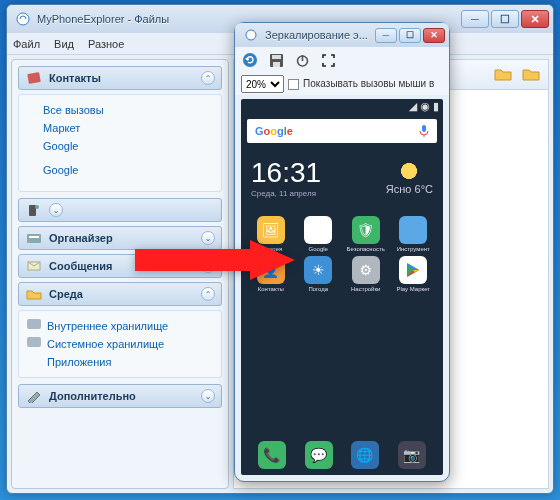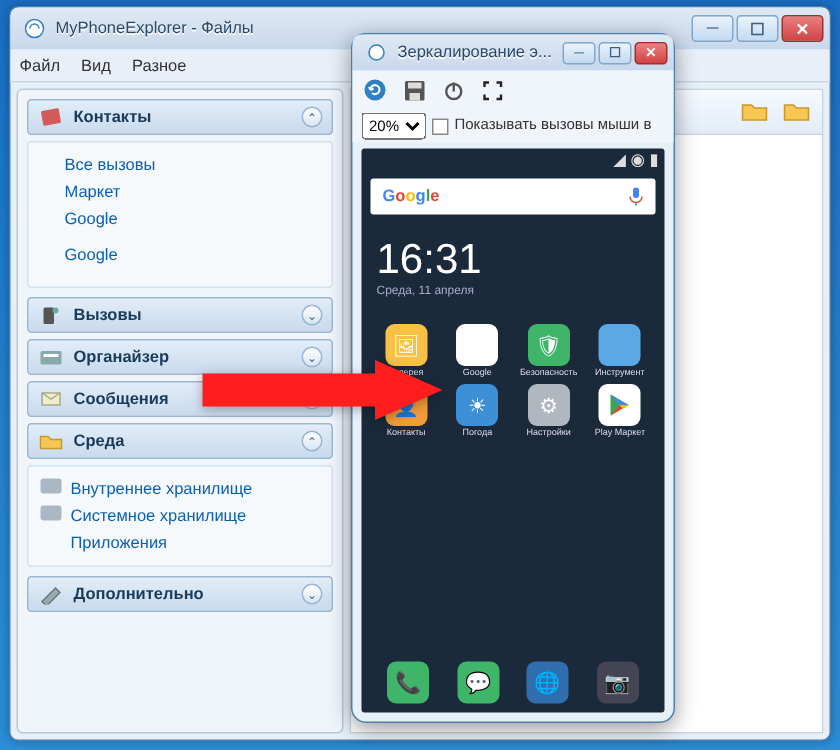--- a/index.html
+++ b/index.html
@@ -101,21 +101,20 @@
         <div></div>
       </div>
 
       <div class="cat">
         <span class="caticon">
             <svg width="16" height="14">
               <rect x="3" y="2" width="7" height="11" rx="1" fill="#555"></rect>
               <circle cx="11" cy="4" r="2" fill="#6a9"></circle>
             </svg>
           </span>
-        <span class="lbl">Вызовы</span>
         <span class="chev">⌄</span>
       </div>
 
       <div class="cat">
         <span class="caticon">
             <svg width="16" height="14">
               <rect x="1" y="3" width="14" height="9" fill="#8aa" rx="1"></rect>
               <rect x="3" y="5" width="10" height="2" fill="#fff"></rect>
             </svg>
           </span>
@@ -231,20 +230,24 @@
             <rect x="3" y="1" width="4" height="7" rx="2" fill="#4285F4"></rect>
             <path d="M1 7a4 4 0 0 0 8 0" stroke="#EA4335" fill="none"></path>
             <line x1="5" y1="11" x2="5" y2="13" stroke="#34A853"></line>
           </svg></span>
     </div>
     <div class="clock">
       <div>
         <div class="time">16:31</div>
         <div class="date">Среда, 11 апреля</div>
       </div>
+      <div class="weather">
+        <div class="wsun"></div>
+        <div><span>Ясно</span> <span>6°C</span></div>
+      </div>
     </div>
 
     <div class="appgrid">
       <div class="app">
           <div class="aicon" style="background:#f8c146">🖼</div>
           <div class="albl">Галерея</div>
         </div>
       <div class="app">
           <div class="aicon" style="background:#fff;display:grid;grid-template:repeat(2,1fr)/repeat(2,1fr);padding:4px;gap:2px">
             <span style="background:#4285F4;border-radius:2px"></span>

